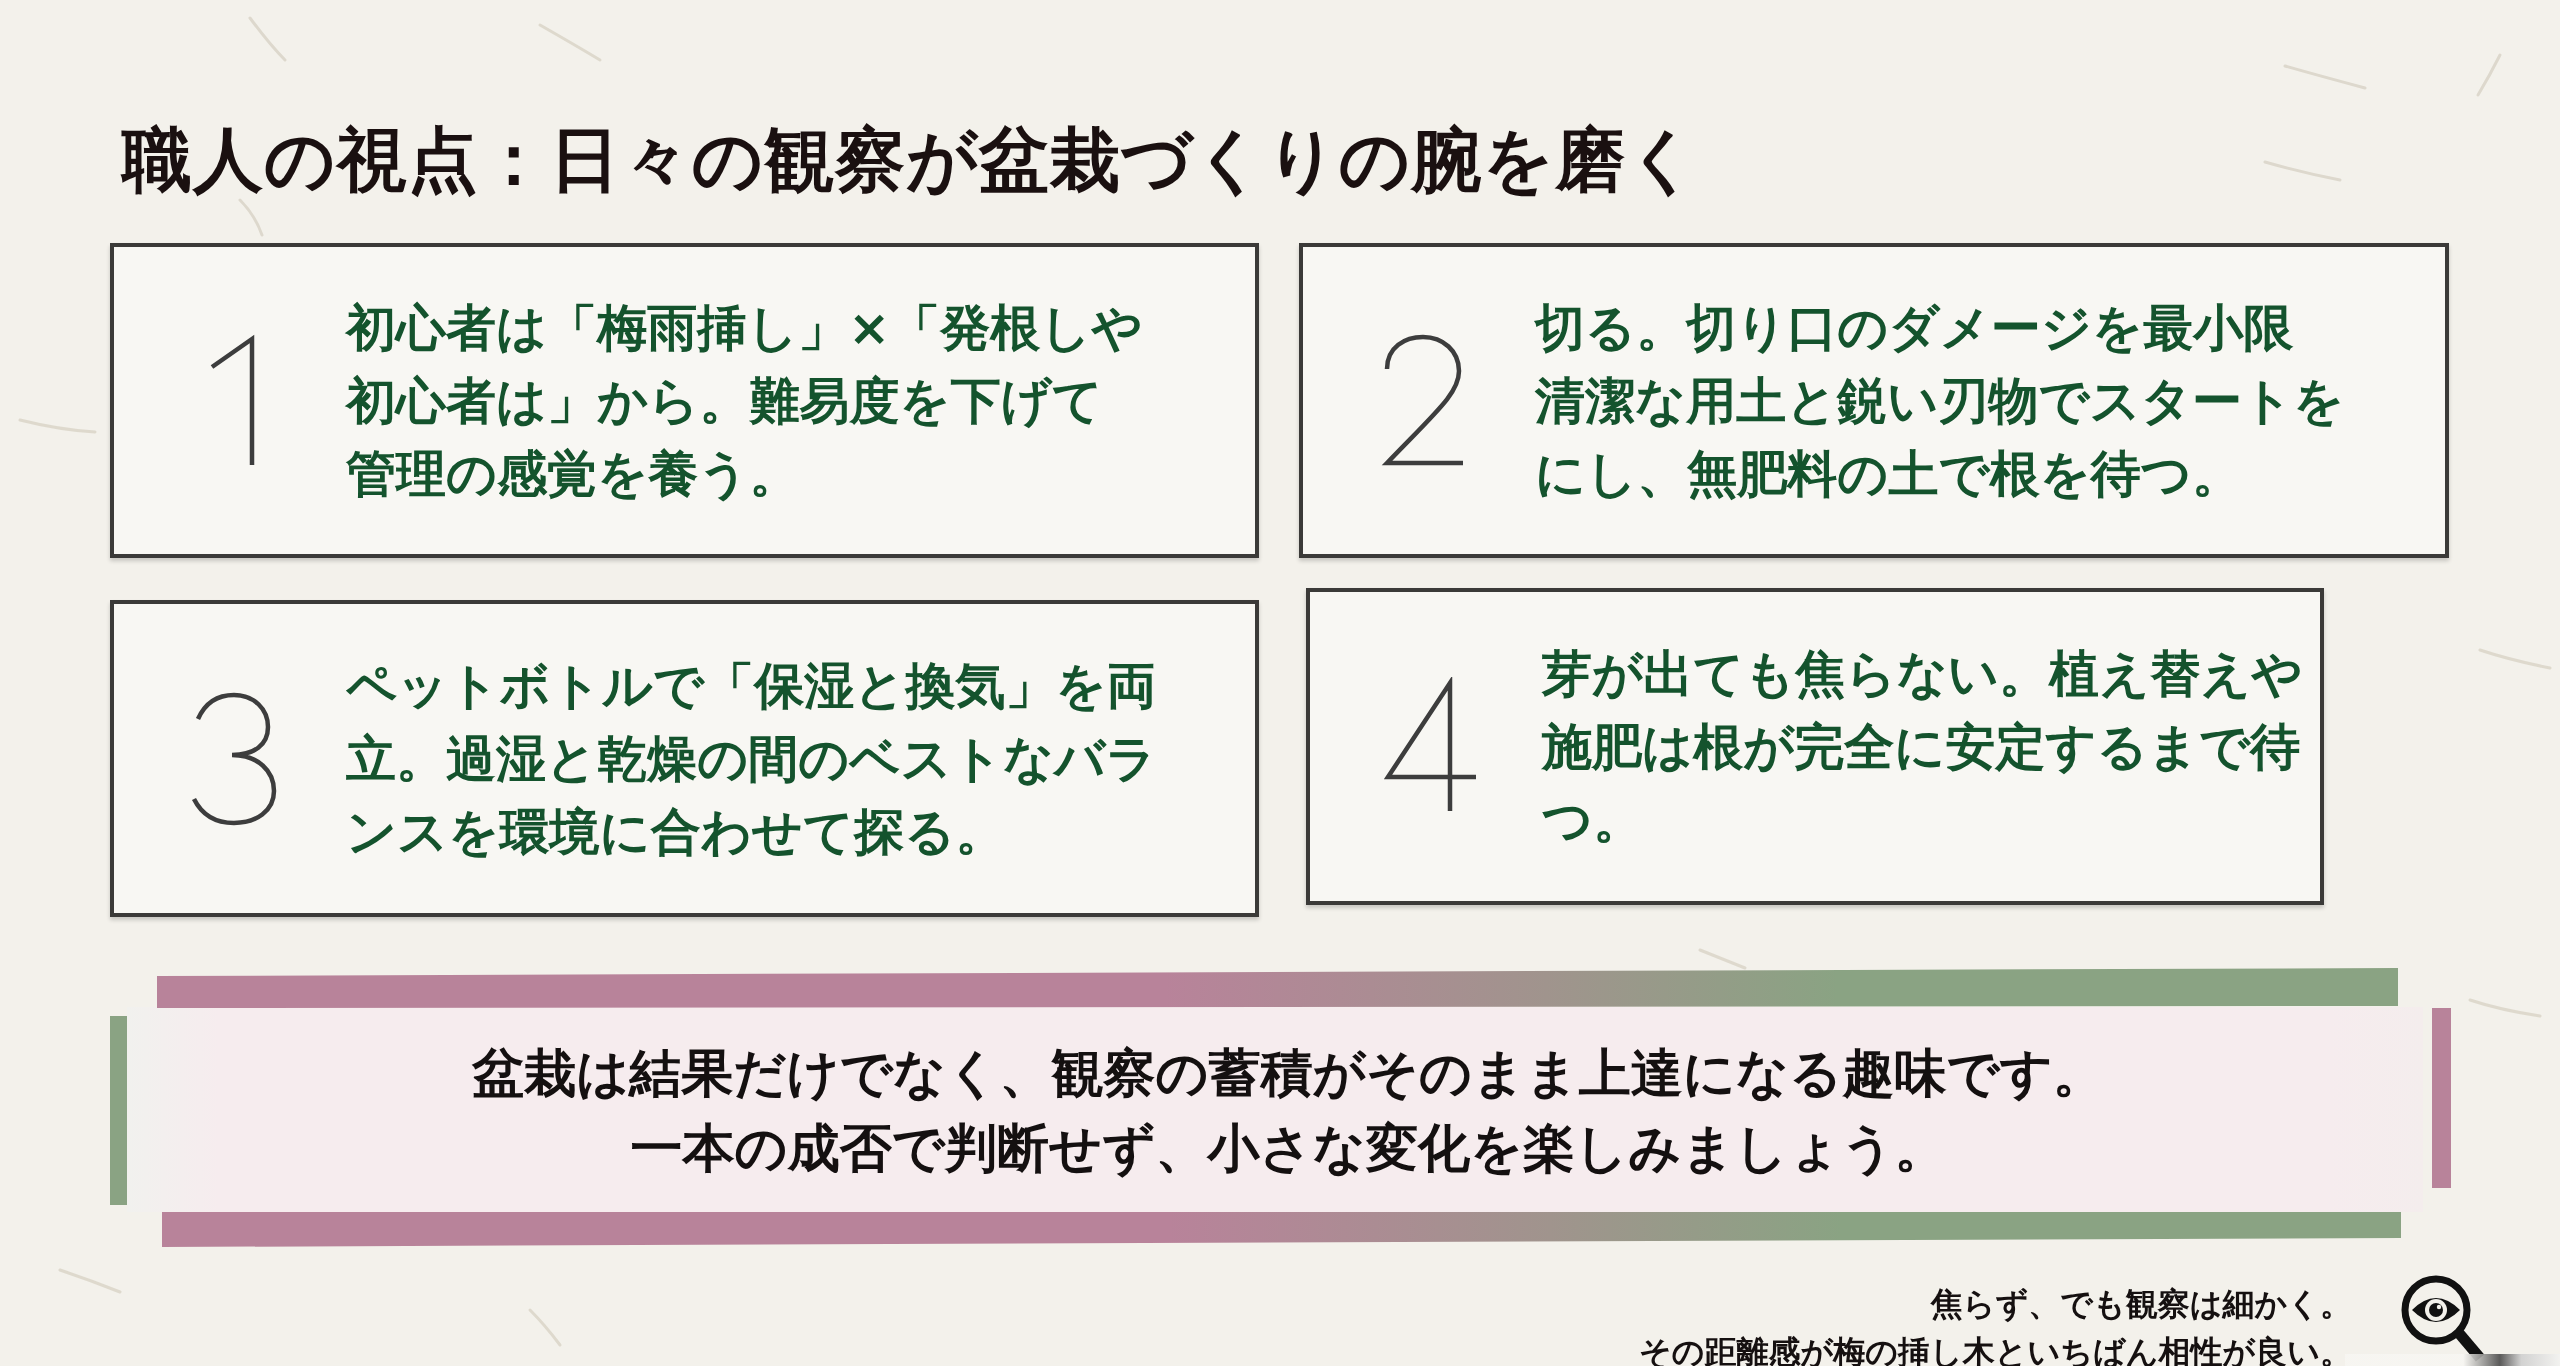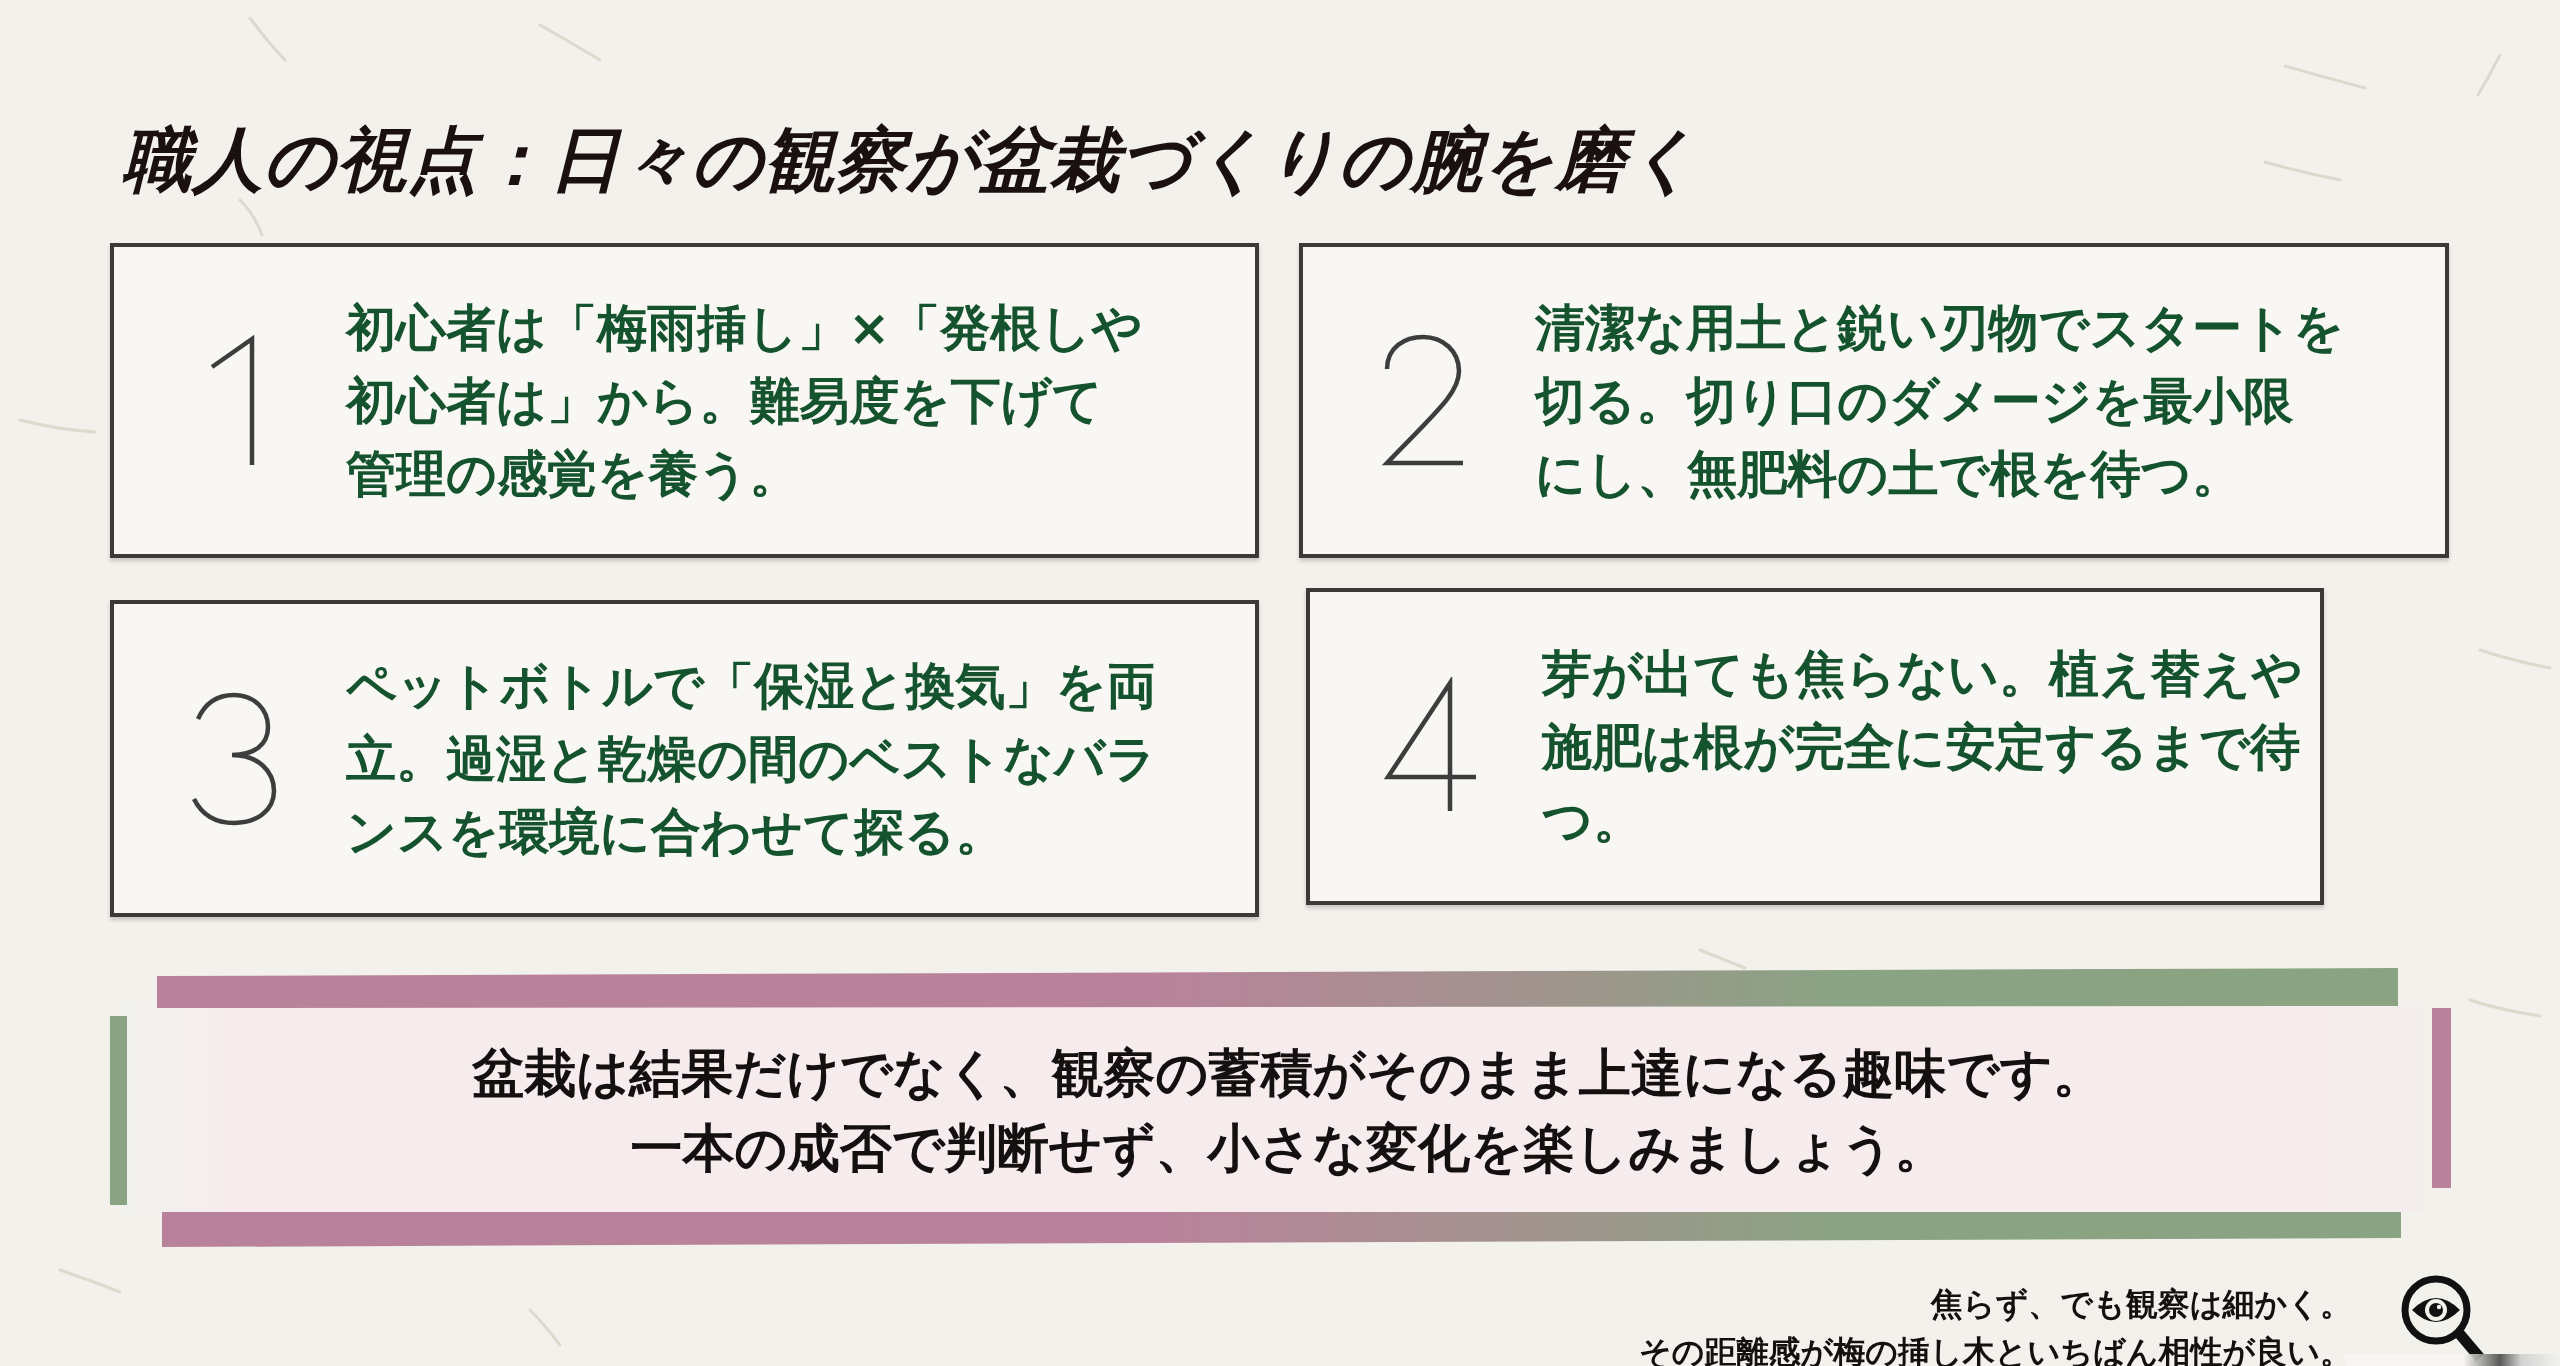--- a/index.html
+++ b/index.html
@@ -6,21 +6,21 @@
   body {
     width:2560px; height:1366px; position:relative; overflow:hidden;
     background:#f3f1eb;
     font-family:"DejaVu Sans", "Liberation Sans", sans-serif;
     color:#151010;
   }
   .fibers { position:absolute; left:0; top:0; width:2560px; height:1366px; pointer-events:none; }
   .title {
     position:absolute; left:122px; top:78px;
     font-size:70px; font-weight:bold; letter-spacing:1px;
-    color:#1a1010; white-space:nowrap; line-height:1;font-style:italic;
+    color:#1a1010; white-space:nowrap; line-height:1;
   }
   .card {
     position:absolute; box-sizing:border-box;
     border:4px solid #3b3a38; background:#f8f7f3;
     box-shadow: 0 3px 4px rgba(0,0,0,0.18);
   }
   .card .num {
     position:absolute; left:40px; width:160px; top:50%;
     transform:translateY(-50%);
     text-align:center; font-size:168px; font-weight:200;
@@ -95,22 +95,22 @@
   </div>
 </div>
 
 <div class="card" style="left:1299px; top:243px; width:1150px; height:315px;">
   <div class="num">
     <svg width="100" height="140" viewBox="0 0 100 140">
       <path d="M14 38 C14 16 32 6 50 6 C70 6 86 20 86 40 C86 62 64 80 14 132 L90 132" stroke="#3d3d3d" stroke-width="4.5" fill="none" stroke-linejoin="miter"></path>
     </svg>
   </div>
   <div class="text">
+    <span>切る。切り口のダメージを最小限</span>
     <span>清潔な用土と鋭い刃物でスタートを</span>
-    <span>切る。切り口のダメージを最小限</span>
     <span>にし、無肥料の土で根を待つ。</span>
   </div>
 </div>
 
 <div class="card" style="left:110px; top:600px; width:1149px; height:317px;">
   <div class="num">
     <svg width="100" height="140" viewBox="0 0 100 140">
       <path d="M14 30 C22 12 36 6 50 6 C70 6 84 20 84 38 C84 56 70 66 48 66 C74 66 90 82 90 102 C90 122 72 134 50 134 C32 134 18 126 10 110" stroke="#3d3d3d" stroke-width="4.5" fill="none"></path>
     </svg>
   </div>

